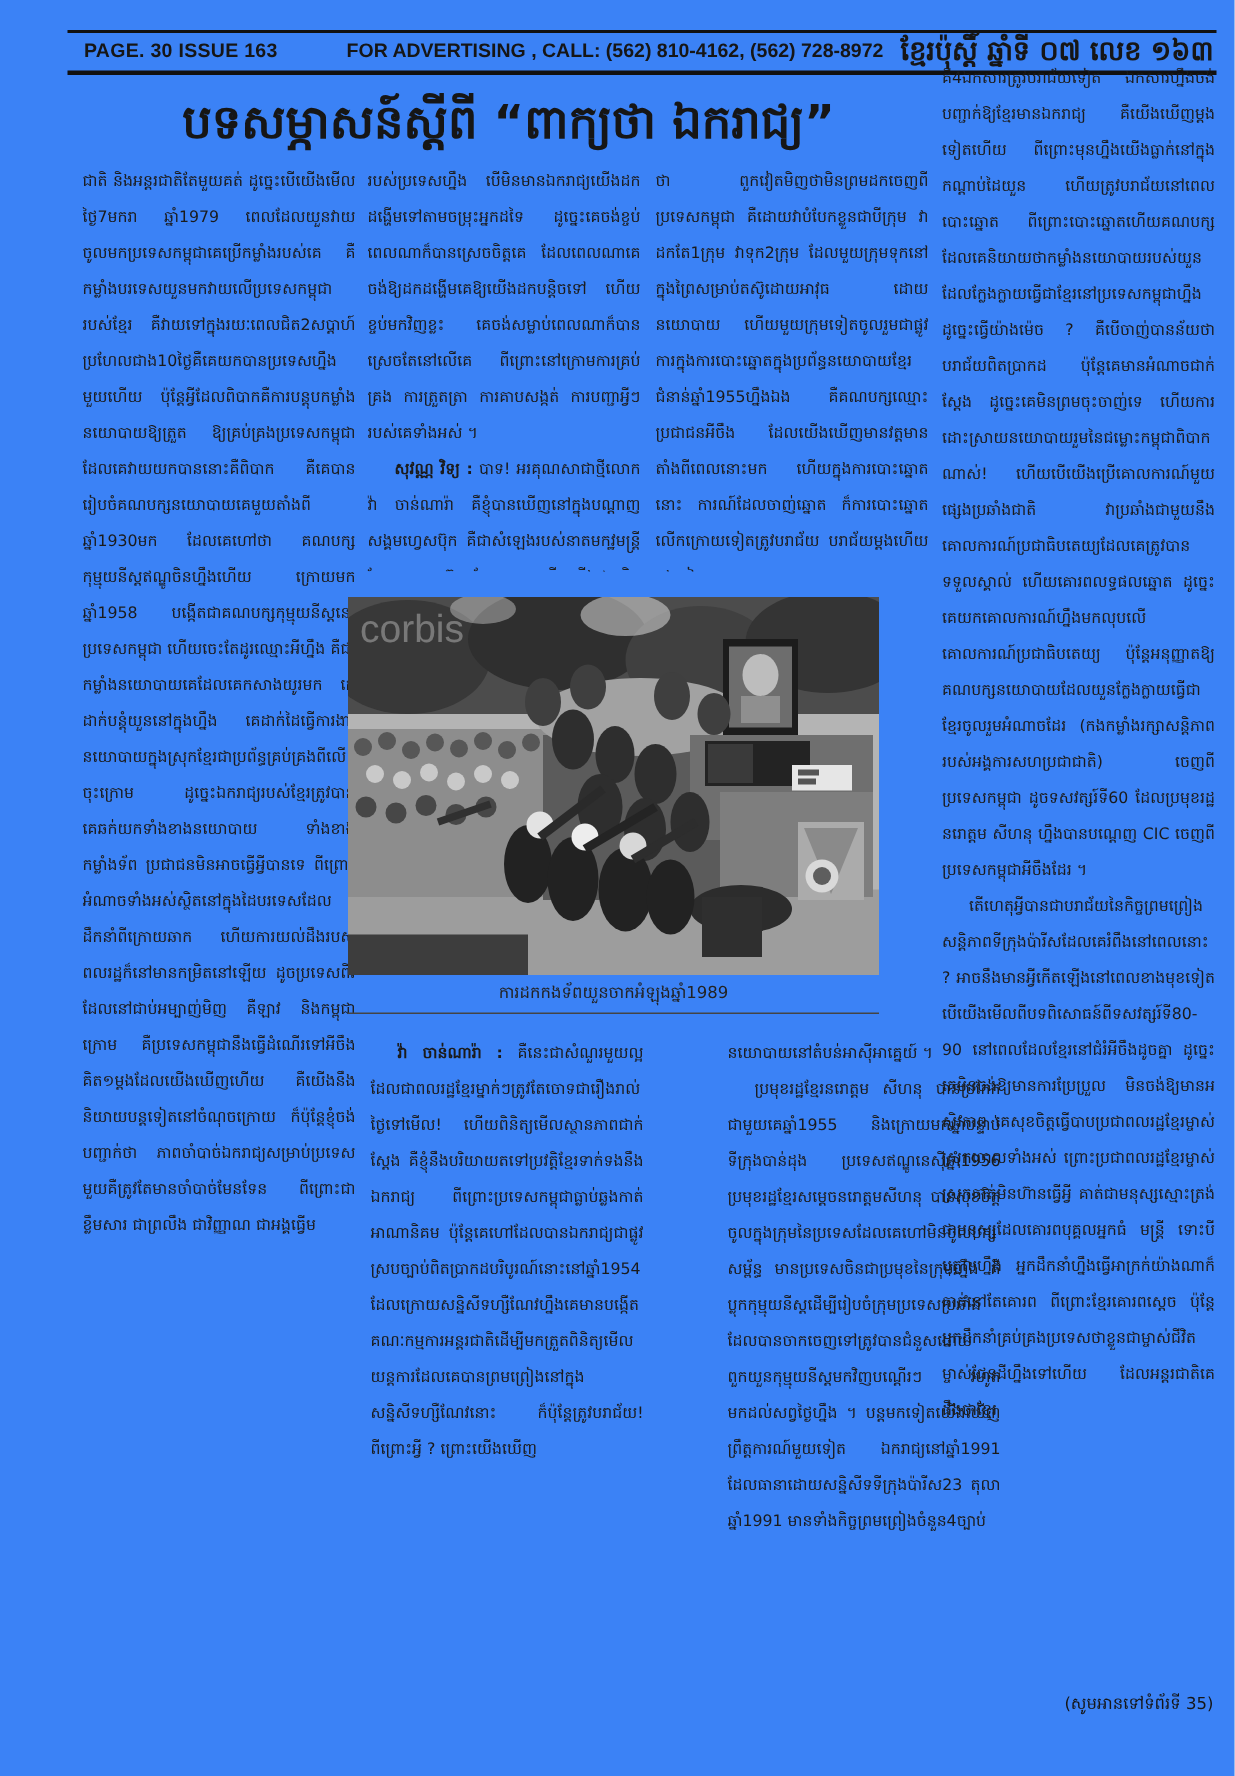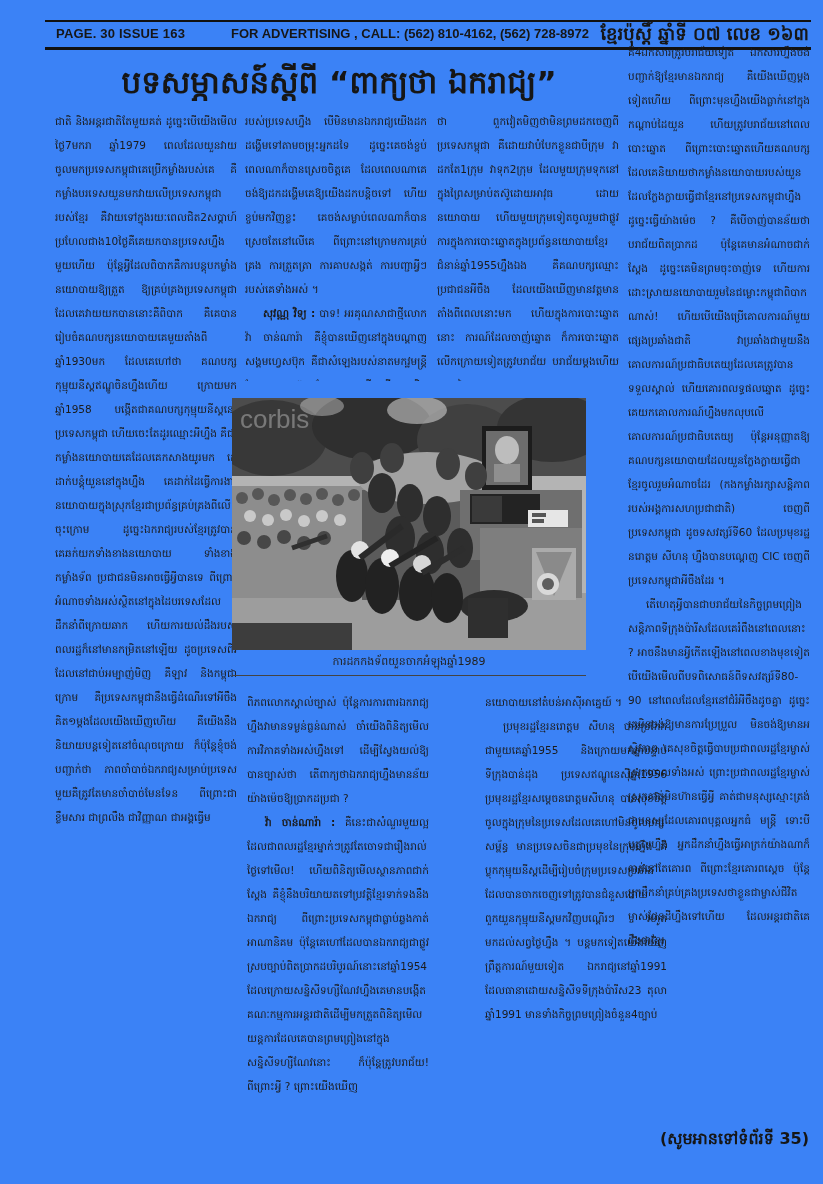--- a/index.html
+++ b/index.html
@@ -49,21 +49,21 @@
   .speaker { font-weight: bold; }
   #col1      { left: 55px;  top: 109px; width: 182px; height: 1054px; }
   #col2-top  { left: 245px; top: 109px; width: 182px; height: 272px; }
   #col3-top  { left: 437px; top: 109px; width: 182px; height: 272px; }
   #col2-bot  { left: 247px; top: 690px; width: 182px; height: 473px; }
   #col3-bot  { left: 437px; top: 690px; width: 182px; height: 473px; margin-left: 48px; }
   #col4      { left: 628px; top: 40px;  width: 182px; height: 1085px; }
   #continuation {
     position: absolute; right: 14px; top: 1128px; width: 200px;
     font-family: "DejaVu Sans", sans-serif;
-    font-weight: bold; font-size: 16px; text-align: right;
+    font-weight: normal; font-size: 11px; text-align: right;
   }
   
   #photo-block { position: absolute; left: 232px; top: 367px; width: 354px; margin-top: 31px; }
   #photo-svg   { display: block; width: 354px; height: 252px; background: #b9b9b9; }
   #photo-caption {
     font-family: "DejaVu Sans", sans-serif;
     font-size: 11px; text-align: center;
     padding: 4px 0 5px 0; color: #222;
   }
   #caption-rule { border-top: 1.5px solid #444; width: 100%; }
@@ -192,21 +192,20 @@
       <line x1="190" y1="175" x2="232" y2="150" stroke="#2d2d2d" stroke-width="6"></line>
       <line x1="60" y1="150" x2="95" y2="138" stroke="#303030" stroke-width="5"></line>
 
       <text x="8" y="30" font-size="26" font-family="Liberation Sans, sans-serif" fill="#ffffff" opacity="0.32">corbis</text>
     </svg>
     <div id="photo-caption">ការដកកងទ័ពយួនចាកអំឡុងឆ្នាំ1989</div>
     <div id="caption-rule"></div>
   </div>
 
   <div id="col2-bot" class="coltext">
-    <p class="noindent">ពិភពលោកស្គាល់ច្បាស់ ប៉ុន្តែការការពារឯករាជ្យហ្នឹងវាមានទម្ងន់ធ្ងន់ណាស់ ចាំយើងពិនិត្យមើលការវិភាគទាំងអស់ហ្នឹងទៅ ដើម្បីស្វែងយល់ឱ្យបានច្បាស់ថា តើពាក្យថាឯករាជ្យហ្នឹងមានន័យយ៉ាងម៉េចឱ្យប្រាកដប្រជា ?</p>
     <p><span class="speaker">វ៉ា ចាន់ណារ៉ា :</span><span> គឺនេះជាសំណួរមួយល្អដែលជាពលរដ្ឋខ្មែរម្នាក់ៗត្រូវតែចោទជារឿងរាល់ថ្ងៃទៅមើល! ហើយពិនិត្យមើលស្ថានភាពជាក់ស្តែង គឺខ្ញុំនឹងបរិយាយតទៅប្រវត្តិខ្មែរទាក់ទងនឹងឯករាជ្យ ពីព្រោះប្រទេសកម្ពុជាធ្លាប់ឆ្លងកាត់អាណានិគម ប៉ុន្តែគេហៅដែលបានឯករាជ្យជាផ្លូវស្របច្បាប់ពិតប្រាកដបរិបូរណ៍នោះនៅឆ្នាំ1954 ដែលក្រោយសន្និសីទហ្សឺណែវហ្នឹងគេមានបង្កើតគណៈកម្មការអន្តរជាតិដើម្បីមកត្រួតពិនិត្យមើលយន្តការដែលគេបានព្រមព្រៀងនៅក្នុងសន្និសីទហ្សឺណែវនោះ ក៏ប៉ុន្តែត្រូវបរាជ័យ! ពីព្រោះអ្វី ? ព្រោះយើងឃើញ</span></p>
   </div>
 
   <div id="col3-bot" class="coltext">
     <p class="noindent">នយោបាយនៅតំបន់អាស៊ីអាគ្នេយ៍ ។</p>
     <p>ប្រមុខរដ្ឋខ្មែរនរោត្តម សីហនុ បានប្រកែកជាមួយគេឆ្នាំ1955 និងក្រោយមកឆ្នាំបន្ទាប់ទីក្រុងបាន់ដុង ប្រទេសឥណ្ឌូនេស៊ីឆ្នាំ1956 ប្រមុខរដ្ឋខ្មែរសម្តេចនរោត្តមសីហនុ បានសុខចិត្តចូលក្នុងក្រុមនៃប្រទេសដែលគេហៅមិនចូលបក្សសម្ព័ន្ធ មានប្រទេសចិនជាប្រមុខនៃក្រុមហ្នឹង គឺប្លុកកុម្មុយនីស្តដើម្បីរៀបចំក្រុមប្រទេសប្រឆាំង ដែលបានចាកចេញទៅត្រូវបានជំនួសដោយពួកយួនកុម្មុយនីស្តមកវិញបណ្តើរៗ រហូតមកដល់សព្វថ្ងៃហ្នឹង ។ បន្តមកទៀតយើងឃើញព្រឹត្តការណ៍មួយទៀត ឯករាជ្យនៅឆ្នាំ1991 ដែលធានាដោយសន្និសីទទីក្រុងប៉ារីស23 តុលា ឆ្នាំ1991 មានទាំងកិច្ចព្រមព្រៀងចំនួន4ច្បាប់</p>
   </div>
 
   <div id="col4" class="coltext">
     <p class="noindent">គឺ4ឯកសារត្រូវបរាជ័យទៀត ឯកសារហ្នឹងចង់បញ្ជាក់ឱ្យខ្មែរមានឯករាជ្យ គឺយើងឃើញម្តងទៀតហើយ ពីព្រោះមុនហ្នឹងយើងធ្លាក់នៅក្នុងកណ្តាប់ដៃយួន ហើយត្រូវបរាជ័យនៅពេលបោះឆ្នោត ពីព្រោះបោះឆ្នោតហើយគណបក្សដែលគេនិយាយថាកម្លាំងនយោបាយរបស់យួនដែលក្លែងក្លាយធ្វើជាខ្មែរនៅប្រទេសកម្ពុជាហ្នឹង ដូច្នេះធ្វើយ៉ាងម៉េច ? គឺបើចាញ់បានន័យថាបរាជ័យពិតប្រាកដ ប៉ុន្តែគេមានអំណាចជាក់ស្តែង ដូច្នេះគេមិនព្រមចុះចាញ់ទេ ហើយការដោះស្រាយនយោបាយរួមនៃជម្លោះកម្ពុជាពិបាកណាស់! ហើយបើយើងប្រើគោលការណ៍មួយផ្សេងប្រឆាំងជាតិ វាប្រឆាំងជាមួយនឹងគោលការណ៍ប្រជាធិបតេយ្យដែលគេត្រូវបានទទួលស្គាល់ ហើយគោរពលទ្ធផលឆ្នោត ដូច្នេះគេយកគោលការណ៍ហ្នឹងមកលុបលើគោលការណ៍ប្រជាធិបតេយ្យ ប៉ុន្តែអនុញ្ញាតឱ្យគណបក្សនយោបាយដែលយួនក្លែងក្លាយធ្វើជាខ្មែរចូលរួមអំណាចដែរ (កងកម្លាំងរក្សាសន្តិភាពរបស់អង្គការសហប្រជាជាតិ) ចេញពីប្រទេសកម្ពុជា ដូចទសវត្សរ៍ទី60 ដែលប្រមុខរដ្ឋ នរោត្តម សីហនុ ហ្នឹងបានបណ្តេញ CIC ចេញពីប្រទេសកម្ពុជាអីចឹងដែរ ។</p>

